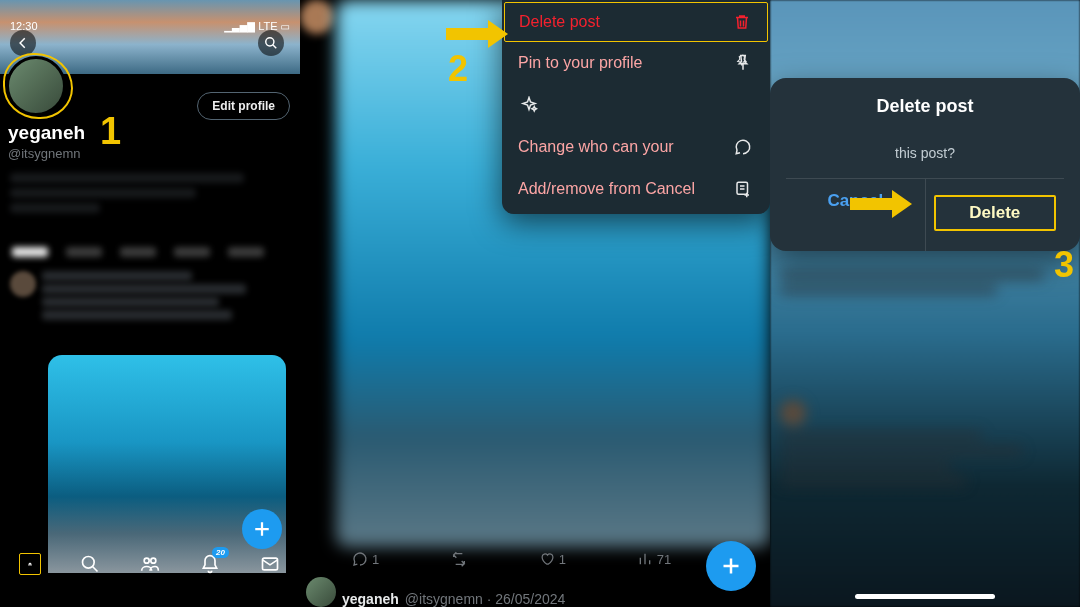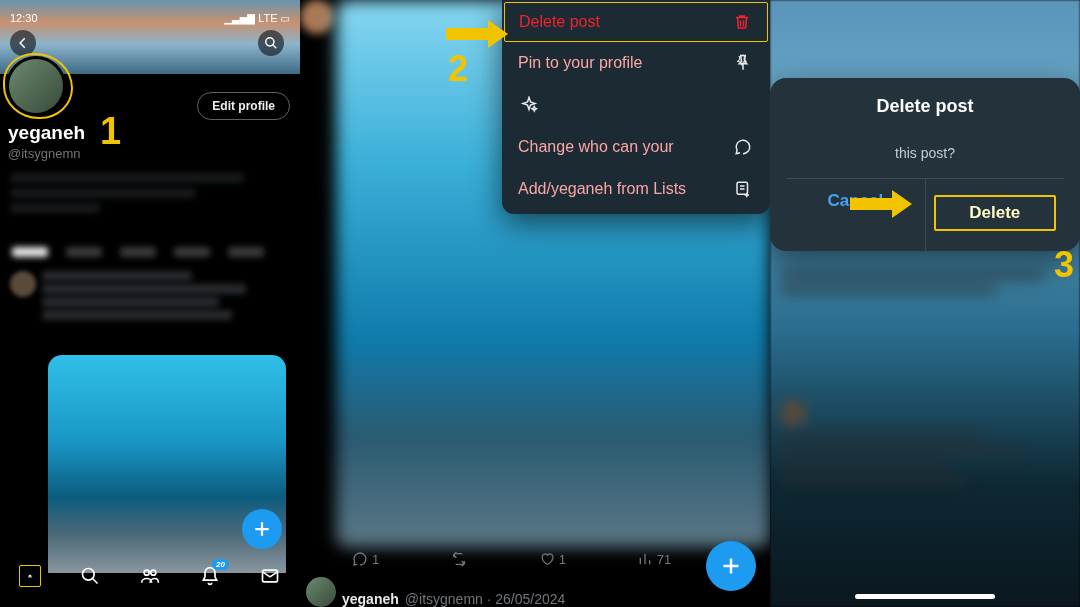--- a/index.html
+++ b/index.html
@@ -28,21 +28,21 @@
 
     
     .banner {
       width: 100%; height: 74px;
       background: linear-gradient(180deg,#6895b0 0%,#c7916f 30%,#8cb3cc 60%,#3d6a84 100%);
       position: relative;
     }
     .statusbar {
       position: absolute; top: 0; left: 0; right: 0;
       display:flex; justify-content:space-between; align-items:center;
-      padding: 12px 10px; font-size: 11px; font-weight: 500;
+      padding: 20px 10px; font-size: 11px; font-weight: 500;
     }
     .status-icon { font-size: 10px; }
     .back-circle {
       position: absolute; top: 30px; left: 10px;
       width: 26px; height: 26px; border-radius: 50%;
       background: rgba(0,0,0,0.55); display:flex;align-items:center;justify-content:center;
     }
     .search-circle {
       position: absolute; top: 30px; right: 16px;
       width: 26px; height: 26px; border-radius:50%;
@@ -90,21 +90,21 @@
       background: linear-gradient(180deg,#2fc0e8 0%,#1996c4 40%,#0b5d80 65%,#4a6878 82%,#8a969e 100%);
       filter: blur(0.5px);
     }
     .fab1 {
       position:absolute; right: 18px; bottom: 58px;
       width: 40px; height:40px; border-radius:50%; background:#1d9bf0;
       display:flex; align-items:center; justify-content:center; font-size:22px; color:#fff;
     }
     .bottom-nav {
       position:absolute; bottom:8px; left:0; right:0; height:46px;
-      display:flex; align-items:center; justify-content:space-around;font-style:italic;
+      display:flex; align-items:flex-start; justify-content:space-around;font-style:italic;
     }
     .nav-icon { width:22px; height:22px; display:flex;align-items:center;justify-content:center; position:relative;}
     .home-box { border: 1.5px solid #f2c400; padding:6px 8px; border-radius:2px; }
     .badge {
       position:absolute; top:-6px; right:-8px; background:#1d9bf0; color:#fff;
       font-size:8px; border-radius:8px; padding:1px 4px; font-weight:700;
     }
 
     
     .p2-bg {
@@ -315,21 +315,21 @@
       <div class="menu-item">
         <span>Change who can your</span>
         <span class="menu-icon">
           <svg width="18" height="18" viewBox="0 0 24 24" fill="none" stroke="#e7e9ea" stroke-width="2">
               <path d="M21 12a8 8 0 1 1-3-6.2M3 12a8 8 0 0 0 13 6.2" opacity="0"></path>
               <path d="M12 21a9 9 0 1 0-8-4.7L3 21l5-1.3"></path>
             </svg>
         </span>
       </div>
       <div class="menu-item">
-        <span>Add/yeganeh from Lists</span>
+        <span>Add/remove from Cancel</span>
         <span class="menu-icon">
           <svg width="18" height="18" viewBox="0 0 24 24" fill="none" stroke="#e7e9ea" stroke-width="2">
               <rect x="4" y="3" width="14" height="16" rx="2"></rect>
               <path d="M8 8h6M8 12h6M17 17v6M14 20h6"></path>
             </svg>
         </span>
       </div>
     </div>
 
     <div class="arrow arrow2">

